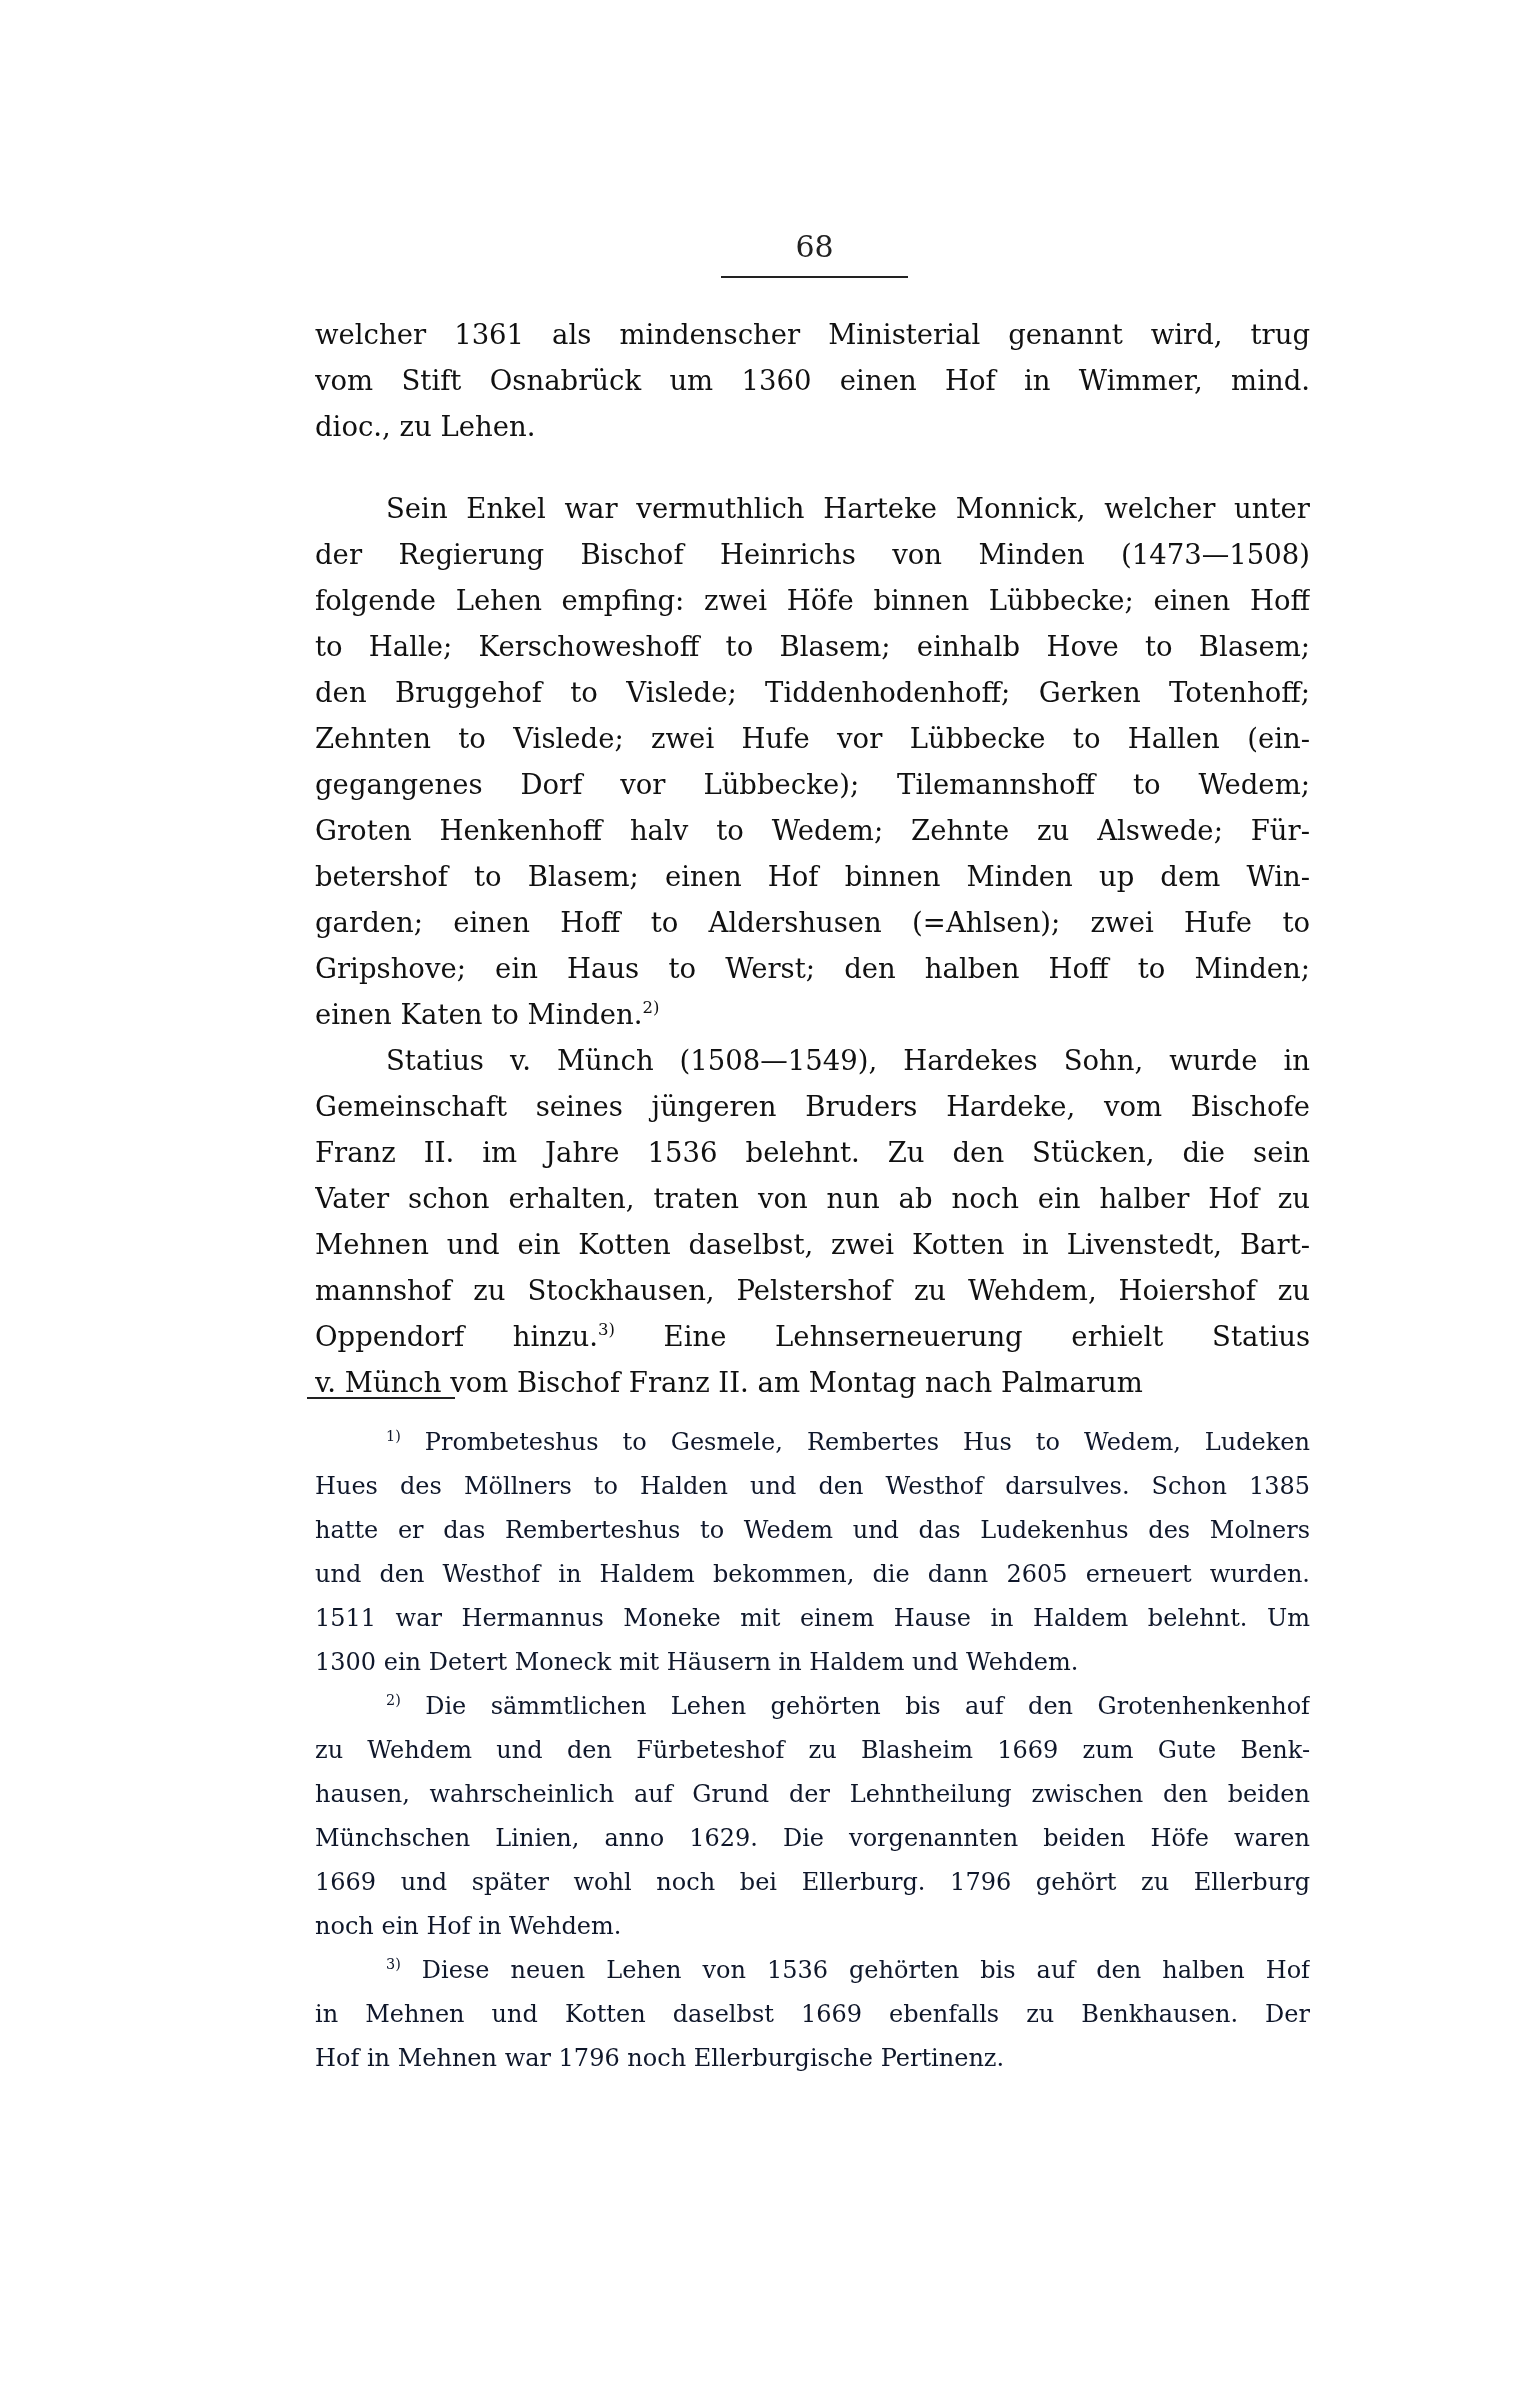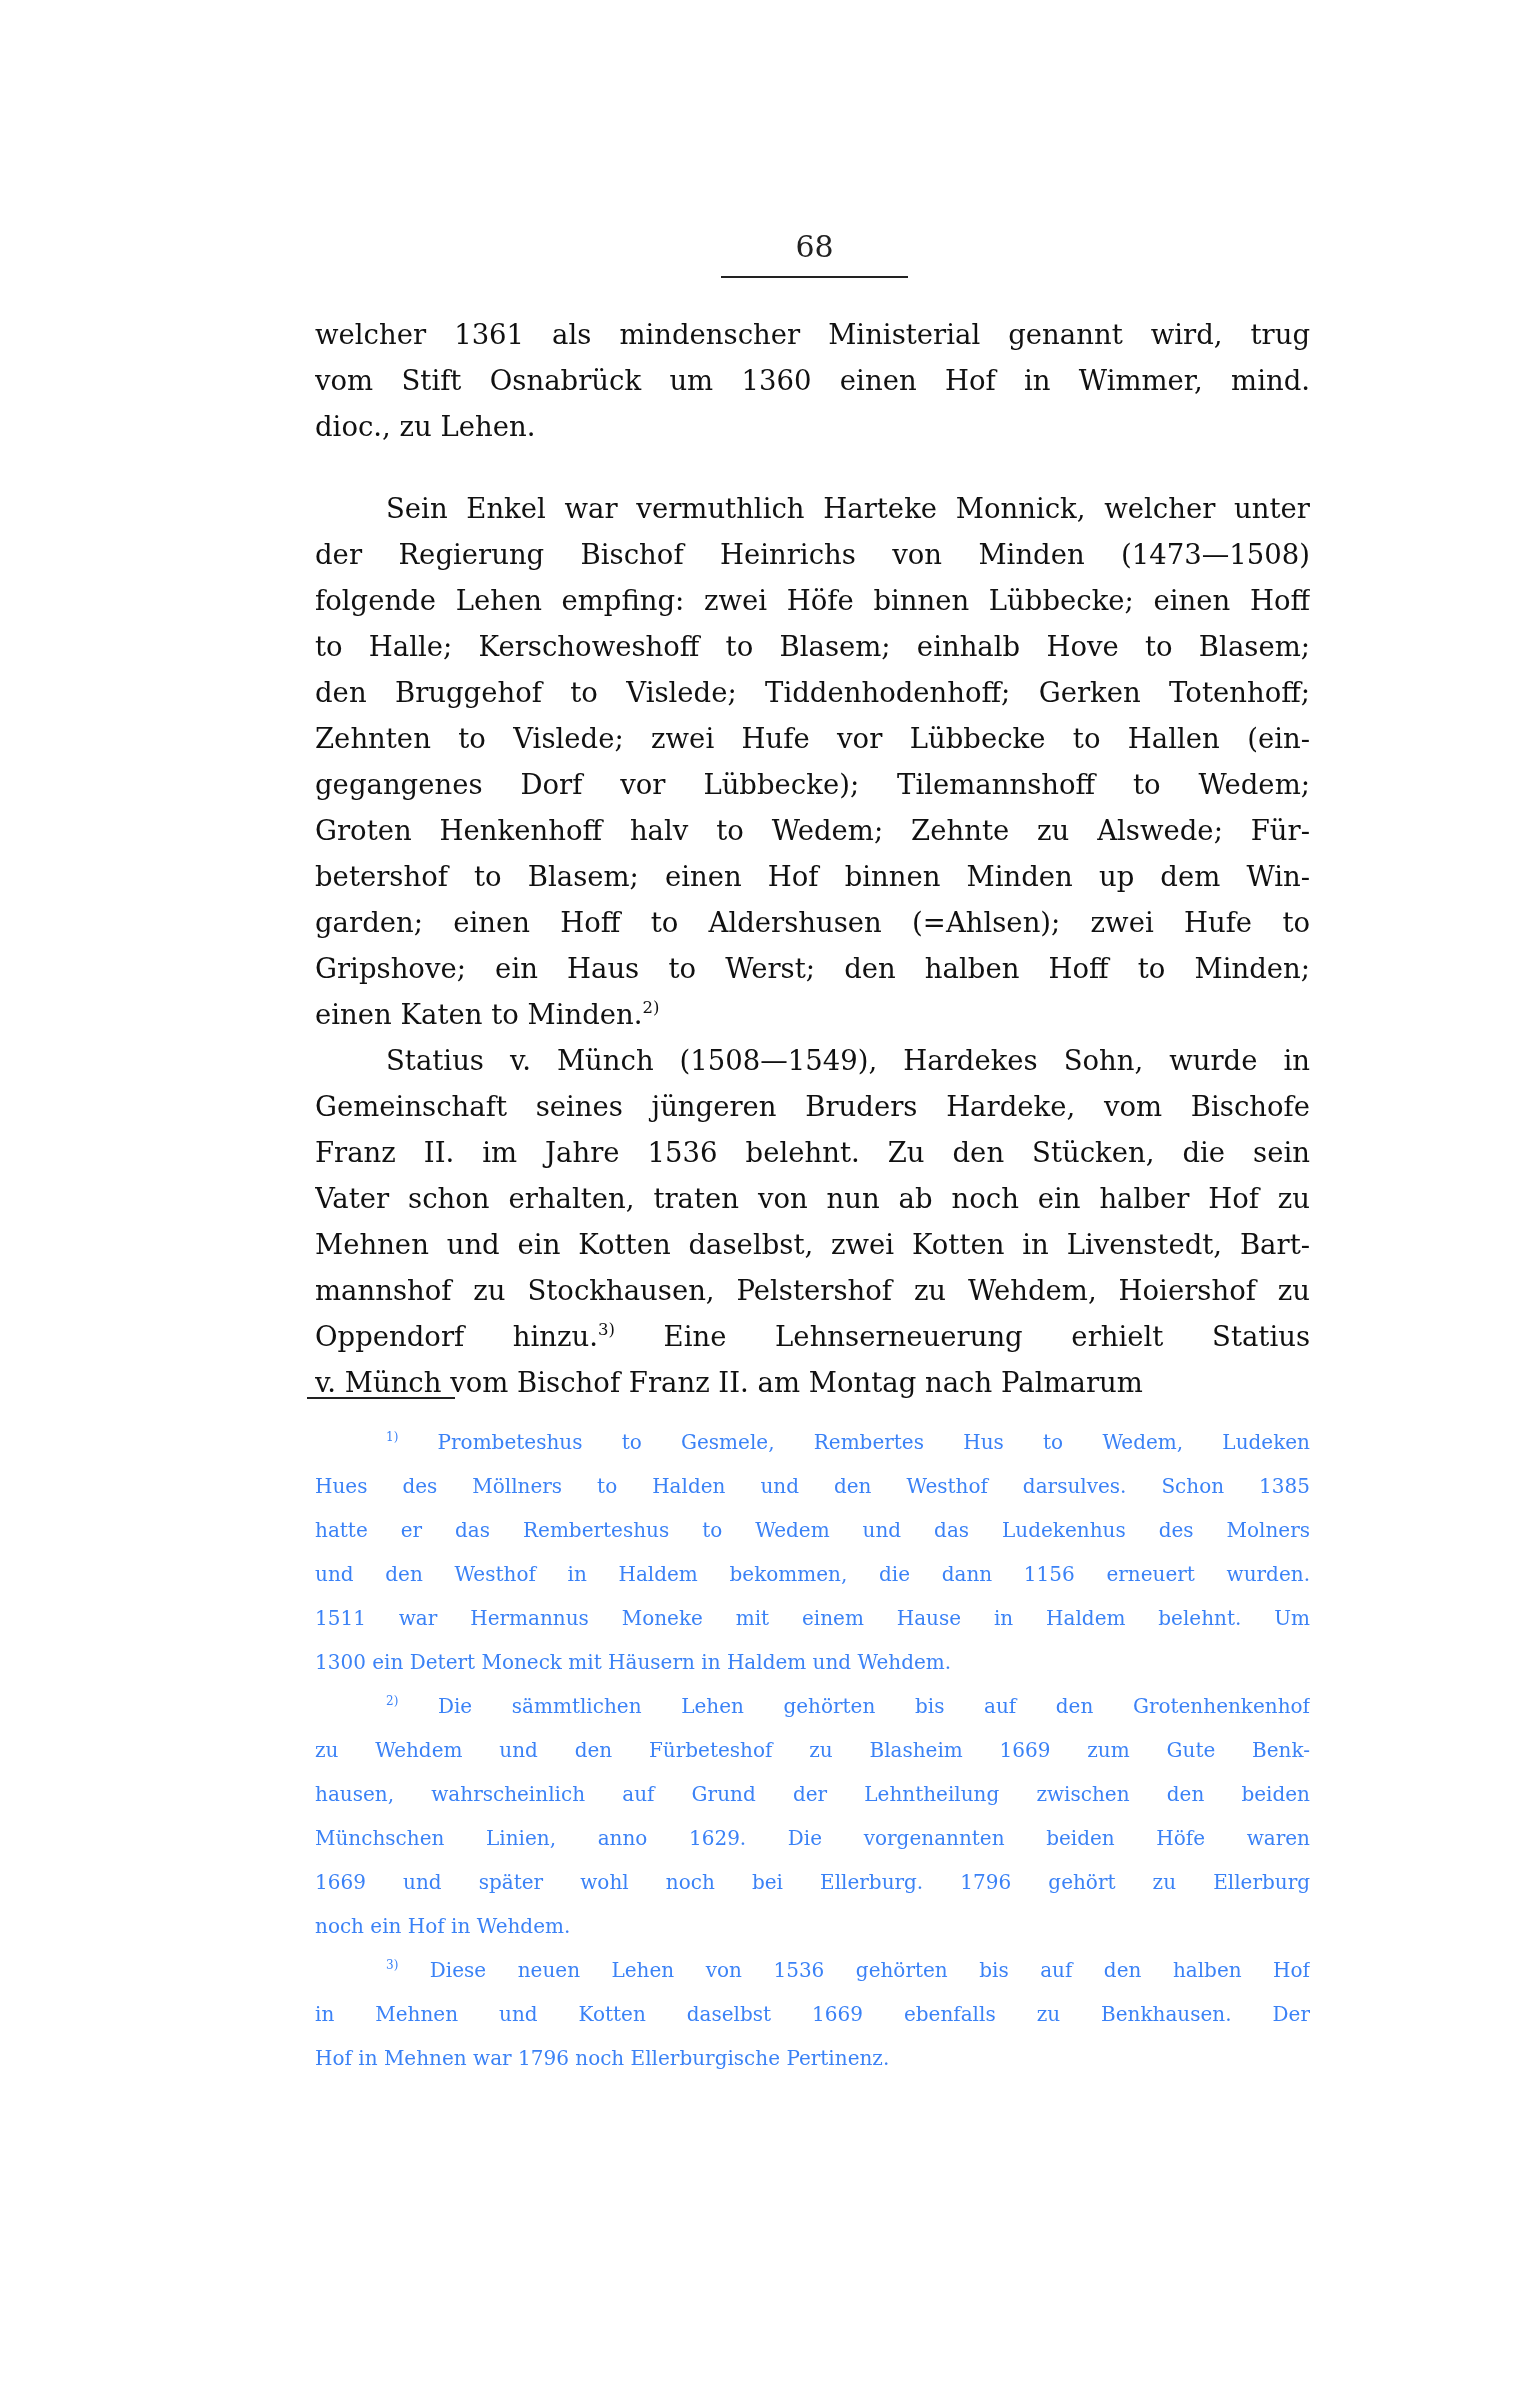--- a/index.html
+++ b/index.html
@@ -14,21 +14,21 @@
     position: absolute; left: 315px; top: 311px; width: 995px;
     font-family: "DejaVu Serif", serif; font-size: 27.5px; line-height: 46px;
     text-align: justify; color: #111;
   }
   .line { display: block; text-align: justify; text-align-last: justify; white-space: nowrap; overflow: hidden; }
   .line.last { text-align-last: left; }
   sup { font-size: 0.6em; line-height: 0; vertical-align: 0.65em; }
   .fn-rule { position: absolute; left: 307px; top: 1397px; width: 148px; height: 1.8px; background: #222; }
   .footnotes {
     position: absolute; left: 315px; top: 1420px; width: 995px;
-    font-family: "DejaVu Serif", serif; font-size: 20px; line-height: 44px; color: #3b82f6;
+    font-family: "DejaVu Serif", serif; font-size: 24px; line-height: 44px; color: #0f172a;
   }
 </style>
 </head>
 <body>
 
 <div class="page">
   <div class="page-number">68</div>
   <div class="header-rule"></div>
 
   <div class="body-text" id="body-text">
@@ -63,21 +63,21 @@
       </div>
     </div>
 
   <div class="fn-rule"></div>
 
   <div class="footnotes" id="footnotes">
       <div>
         <span class="line" style="padding-left: 71px;"><sup>1)</sup> <span>Prombeteshus to Gesmele, Rembertes Hus to Wedem, Ludeken</span></span>
         <span class="line"><span>Hues des Möllners to Halden und den Westhof darsulves. Schon 1385</span></span>
         <span class="line"><span>hatte er das Remberteshus to Wedem und das Ludekenhus des Molners</span></span>
-        <span class="line"><span>und den Westhof in Haldem bekommen, die dann 1156 erneuert wurden.</span></span>
+        <span class="line"><span>und den Westhof in Haldem bekommen, die dann 2605 erneuert wurden.</span></span>
         <span class="line"><span>1511 war Hermannus Moneke mit einem Hause in Haldem belehnt. Um</span></span>
         <span class="line last"><span>1300 ein Detert Moneck mit Häusern in Haldem und Wehdem.</span></span>
       </div>
       <div>
         <span class="line" style="padding-left: 71px;"><sup>2)</sup> <span>Die sämmtlichen Lehen gehörten bis auf den Grotenhenkenhof</span></span>
         <span class="line"><span>zu Wehdem und den Fürbeteshof zu Blasheim 1669 zum Gute Benk-</span></span>
         <span class="line"><span>hausen, wahrscheinlich auf Grund der Lehntheilung zwischen den beiden</span></span>
         <span class="line"><span>Münchschen Linien, anno 1629. Die vorgenannten beiden Höfe waren</span></span>
         <span class="line"><span>1669 und später wohl noch bei Ellerburg. 1796 gehört zu Ellerburg</span></span>
         <span class="line last"><span>noch ein Hof in Wehdem.</span></span>

